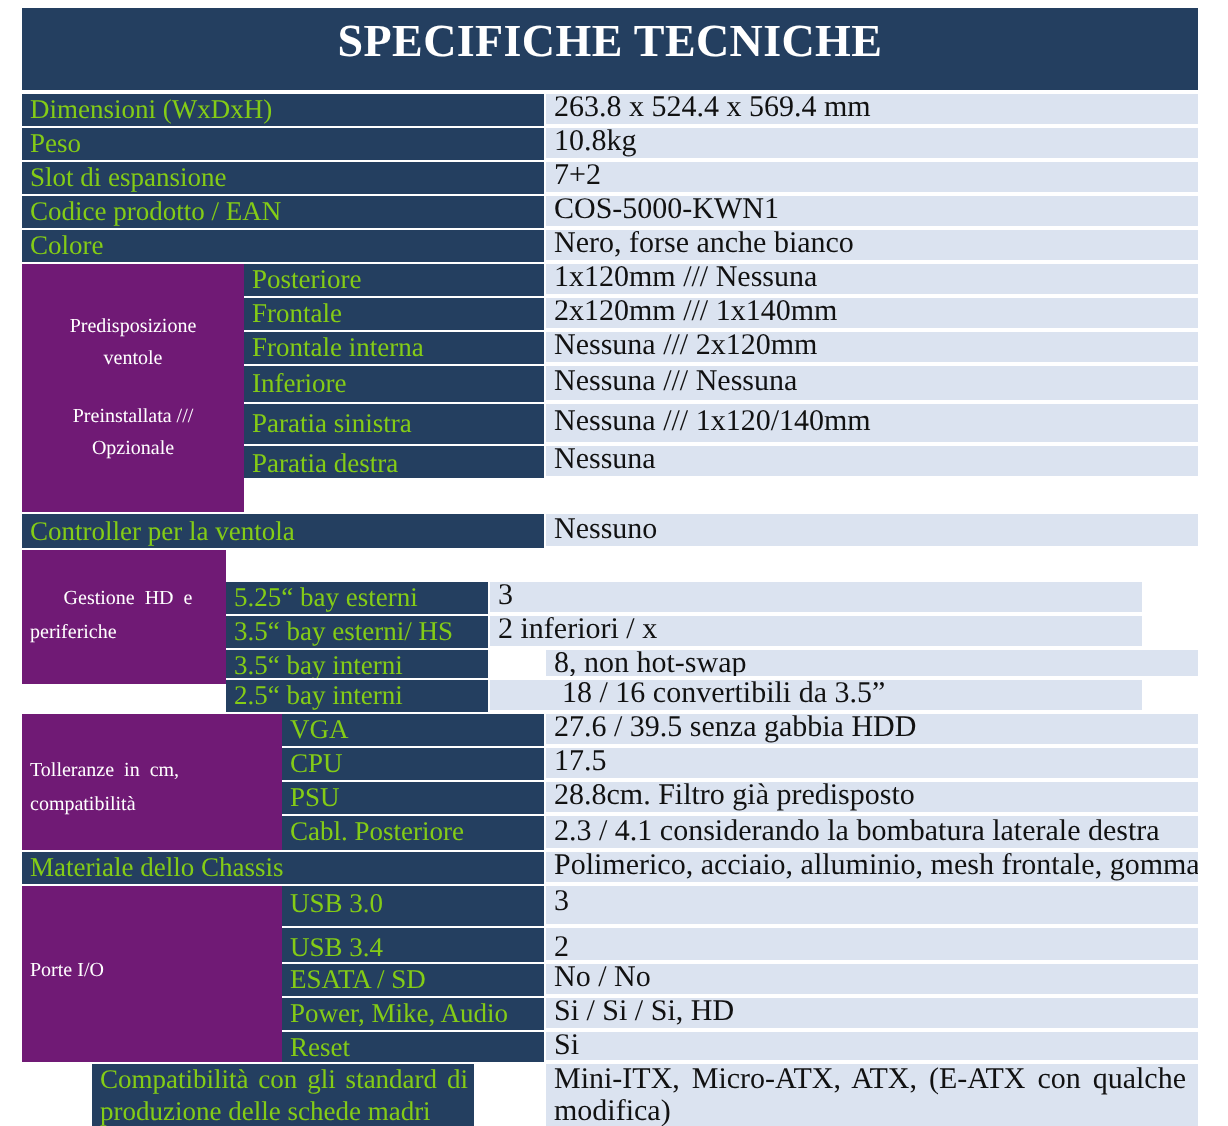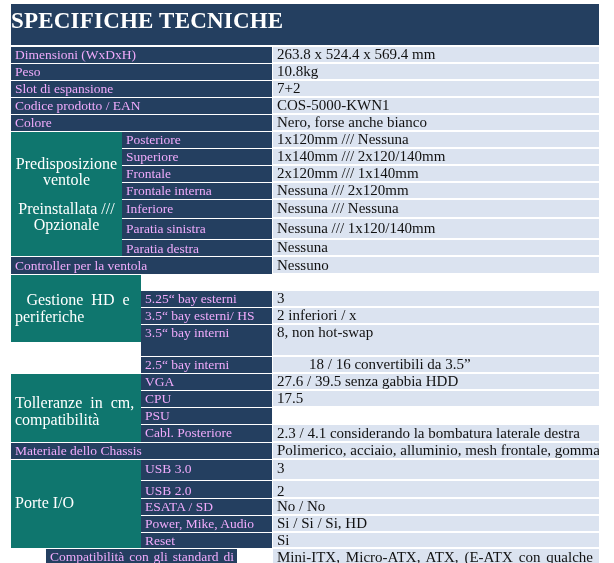--- a/index.html
+++ b/index.html
@@ -1,29 +1,29 @@
 <!DOCTYPE html>
 <html><head>
 <meta charset="utf-8">
 <style>
   html, body { margin:0; padding:0; background:#ffffff; }
   body { width:614px; height:563px; position:relative; overflow:hidden;
          font-family:"Liberation Serif", "DejaVu Serif", serif; }
   .table { position:absolute; left:11px; top:4px; width:588px; }
-  .header { height:43px; background:#243f60; color:#ffffff; 
+  .header { height:43px; background:#243f60; color:#ffffff; text-align:center;
             font-weight:bold; font-size:23px; line-height:30px; letter-spacing:0.2px;
             border-bottom:2px solid #ffffff; box-sizing:border-box; padding-top:2px; }
   .row { display:flex; position:relative; }
-  .cell-l { background:#243f60; color:#f0abfc; font-size:13.5px; box-sizing:border-box;
+  .cell-l { background:#243f60; color:#84cc16; font-size:13.5px; box-sizing:border-box;
             border-bottom:1px solid #ffffff; padding-left:4px; white-space:nowrap; overflow:hidden; }
   .cell-r { background:#dbe3f0; color:#111111; font-size:15px; box-sizing:border-box;
             border-bottom:2px solid #ffffff; border-left:1px solid #ffffff; padding-left:4px;
             width:327px; flex:none; white-space:nowrap; overflow:hidden; }
   .group { display:flex; }
-  .group-label { background:#0f766e; color:#ffffff; font-size:16px; box-sizing:border-box;
+  .group-label { background:#701a75; color:#ffffff; font-size:10px; box-sizing:border-box;
                  border-bottom:1px solid #ffffff; display:flex; flex-direction:column;
                  justify-content:center; padding-left:4px; }
   .group-rows { display:flex; flex-direction:column; }
   .sub { display:flex; }
   .sub .cell-l { border-bottom:1px solid #ffffff; }
   .justify { white-space:normal; text-align:justify; text-align-last:left; line-height:16px;margin-left:35px; }
 </style>
 </head>
 <body>
 
@@ -57,24 +57,20 @@
       <div style="margin-bottom:13px;">ventole</div>
       <div>Preinstallata ///</div>
       <div>Opzionale</div>
     </div>
     <div class="group-rows">
       <div class="sub" style="height:17px;">
         <div class="cell-l" style="width:150px;line-height:15px;">Posteriore</div>
         <div class="cell-r" style="line-height:15px;">1x120mm /// Nessuna</div>
       </div>
       <div class="sub" style="height:17px;">
-        <div class="cell-l" style="width:150px;line-height:15px;">Superiore</div>
-        <div class="cell-r" style="line-height:15px;">1x140mm /// 2x120/140mm</div>
-      </div>
-      <div class="sub" style="height:17px;">
         <div class="cell-l" style="width:150px;line-height:15px;">Frontale</div>
         <div class="cell-r" style="line-height:15px;">2x120mm /// 1x140mm</div>
       </div>
       <div class="sub" style="height:17px;">
         <div class="cell-l" style="width:150px;line-height:15px;">Frontale interna</div>
         <div class="cell-r" style="line-height:15px;">Nessuna /// 2x120mm</div>
       </div>
       <div class="sub" style="height:19px;">
         <div class="cell-l" style="width:150px;line-height:17px;">Inferiore</div>
         <div class="cell-r" style="line-height:17px;">Nessuna /// Nessuna</div>
@@ -102,21 +98,21 @@
     </div>
     <div class="group-rows">
       <div class="sub" style="height:17px;margin-top:16px;">
         <div class="cell-l" style="width:131px;line-height:15px;">5.25“ bay esterni</div>
         <div class="cell-r" style="line-height:15px;">3</div>
       </div>
       <div class="sub" style="height:17px;">
         <div class="cell-l" style="width:131px;line-height:15px;">3.5“ bay esterni/ HS</div>
         <div class="cell-r" style="line-height:15px;">2 inferiori / x</div>
       </div>
-      <div class="sub" style="height:32px;">
+      <div class="sub" style="height:15px;gap:28px;">
         <div class="cell-l" style="width:131px;line-height:15px;">3.5“ bay interni</div>
         <div class="cell-r" style="line-height:15px;">8, non hot-swap</div>
       </div>
       <div class="sub" style="height:17px;">
         <div class="cell-l" style="width:131px;line-height:15px;">2.5“ bay interni</div>
         <div class="cell-r" style="line-height:15px;padding-left:36px;">18 / 16 convertibili da 3.5”</div>
       </div>
     </div>
   </div>
 
@@ -129,20 +125,21 @@
       <div class="sub" style="height:17px;">
         <div class="cell-l" style="width:131px;line-height:15px;">VGA</div>
         <div class="cell-r" style="line-height:15px;">27.6 / 39.5 senza gabbia HDD</div>
       </div>
       <div class="sub" style="height:17px;">
         <div class="cell-l" style="width:131px;line-height:15px;">CPU</div>
         <div class="cell-r" style="line-height:15px;">17.5</div>
       </div>
       <div class="sub" style="height:17px;">
         <div class="cell-l" style="width:131px;line-height:15px;">PSU</div>
+        <div class="cell-r" style="line-height:15px;">28.8cm. Filtro già predisposto</div>
       </div>
       <div class="sub" style="height:18px;">
         <div class="cell-l" style="width:131px;line-height:16px;">Cabl. Posteriore</div>
         <div class="cell-r" style="line-height:16px;">2.3 / 4.1 considerando  la bombatura laterale destra</div>
       </div>
     </div>
   </div>
 
   <div class="row" style="height:17px;">
     <div class="cell-l" style="width:261px;line-height:16px;">Materiale  dello Chassis</div>
@@ -150,21 +147,21 @@
   </div>
 
   <div class="group">
     <div class="group-label" style="width:130px;height:89px;line-height:17px;padding-bottom:4px;">Porte I/O</div>
     <div class="group-rows">
       <div class="sub" style="height:21px;">
         <div class="cell-l" style="width:131px;line-height:17px;">USB 3.0</div>
         <div class="cell-r" style="line-height:17px;">3</div>
       </div>
       <div class="sub" style="height:18px;">
-        <div class="cell-l" style="width:131px;line-height:20px;">USB 2.0</div>
+        <div class="cell-l" style="width:131px;line-height:20px;">USB 3.4</div>
         <div class="cell-r" style="line-height:20px;">2</div>
       </div>
       <div class="sub" style="height:17px;">
         <div class="cell-l" style="width:131px;line-height:16px;">ESATA / SD</div>
         <div class="cell-r" style="line-height:15px;">No / No</div>
       </div>
       <div class="sub" style="height:17px;">
         <div class="cell-l" style="width:131px;line-height:16px;">Power, Mike, Audio</div>
         <div class="cell-r" style="line-height:15px;">Si / Si / Si, HD</div>
       </div>

